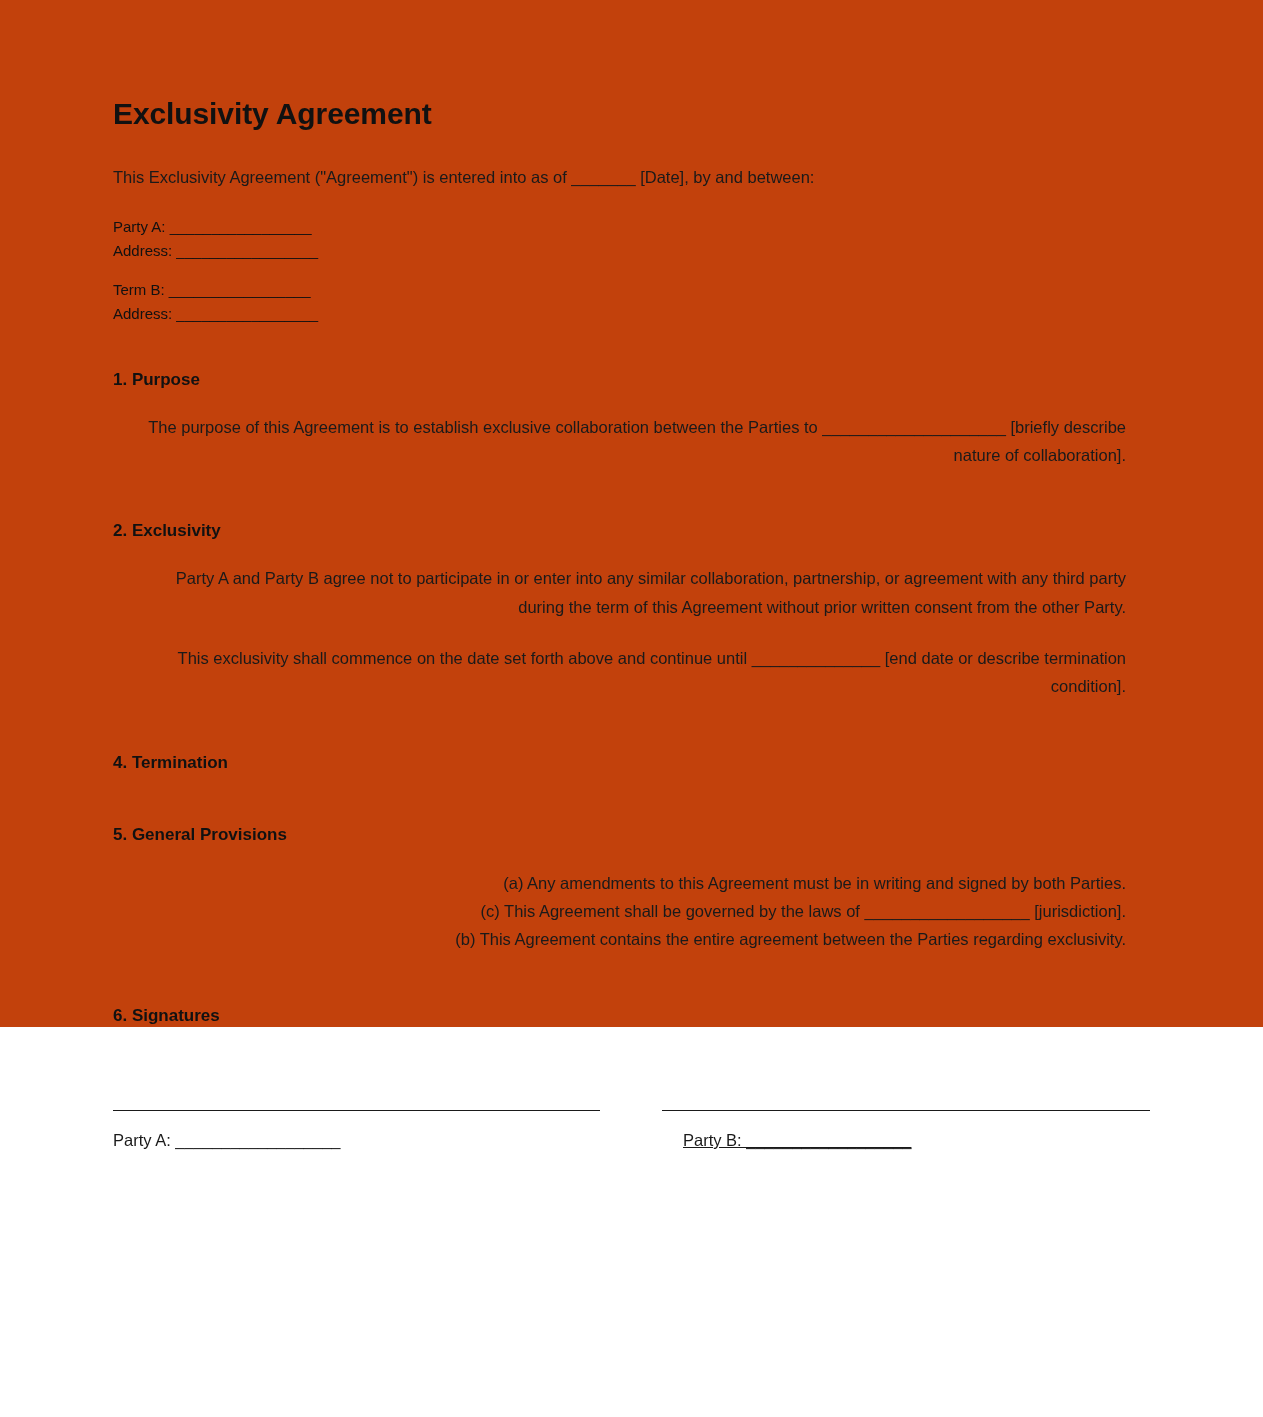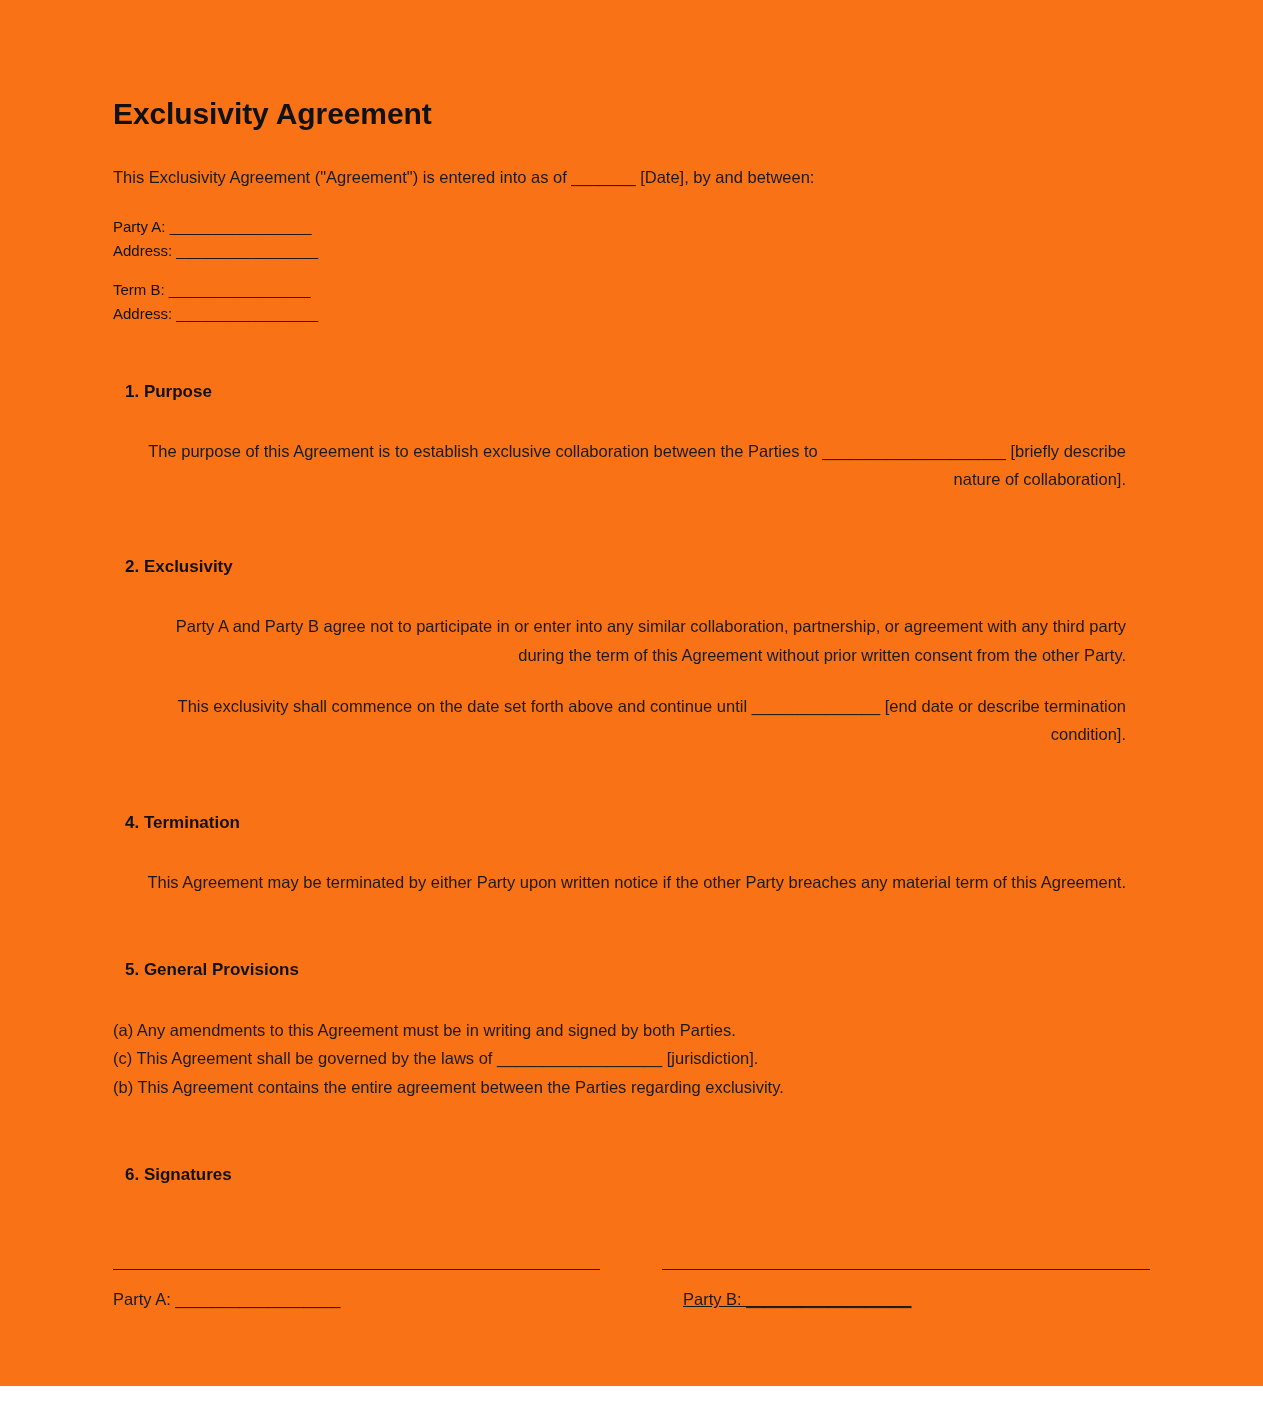--- a/index.html
+++ b/index.html
@@ -10,22 +10,22 @@
   body {
     width: 1263px;
     height: 1417px;
     font-family: "Liberation Sans", sans-serif;
     color: #1a1a1a;
     -webkit-font-smoothing: antialiased;
   }
   .page {
     position: relative;
     width: 1263px;
-    height: 1386px;
-    background: #f97316;
+    height: 1027px;
+    background: #c2410c;
     box-sizing: border-box;
     padding: 0;
   }
   .content {
     position: absolute;
     left: 113px;
     top: 0;
     width: 1013px;
   }
 
@@ -59,21 +59,21 @@
   }
   .party-gap {
     height: 15px;
   }
 
   .sec-heading {
     font-size: 17px;
     font-weight: bold;
     color: #111111;
     line-height: 1.2;
-    margin: 12px;
+    margin: 0;
   }
   .h-purpose      { padding-top: 43px; }
   .h-exclusivity  { padding-top: 51px; }
   .h-term         { padding-top: 52px; }
   .h-termination  { padding-top: 52px; }
   .h-general      { padding-top: 52px; }
   .h-signatures   { padding-top: 52px; }
 
   .body-par {
     font-size: 16.5px;
@@ -87,20 +87,21 @@
     text-indent: 30px;
   }
 
   .prov-list {
     padding-top: 23px;
   }
   .prov-item {
     font-size: 16.5px;
     line-height: 1.72;
     color: #1a1a1a;
+    text-align: right;
   }
 
   .sig-rules {
     position: relative;
     height: 1px;
     margin-top: 84px;
   }
   .sig-rule {
     position: absolute;
     top: 0;
@@ -145,21 +146,20 @@
 
     <h2 class="sec-heading h-purpose">1. Purpose</h2>
     <p class="body-par">The purpose of this Agreement is to establish exclusive collaboration between the Parties to ____________________ [briefly describe nature of collaboration].</p>
 
     <h2 class="sec-heading h-exclusivity">2. Exclusivity</h2>
     <p class="body-par indented">Party A and Party B agree not to participate in or enter into any similar collaboration, partnership, or agreement with any third party during the term of this Agreement without prior written consent from the other Party.</p>
 
     <p class="body-par">This exclusivity shall commence on the date set forth above and continue until ______________ [end date or describe termination condition].</p>
 
     <h2 class="sec-heading h-termination">4. Termination</h2>
-    <p class="body-par">This Agreement may be terminated by either Party upon written notice if the other Party breaches any material term of this Agreement.</p>
 
     <h2 class="sec-heading h-general">5. General Provisions</h2>
     <div class="prov-list">
       <div class="prov-item">(a) Any amendments to this Agreement must be in writing and signed by both Parties.</div>
       <div class="prov-item">(c) This Agreement shall be governed by the laws of __________________ [jurisdiction].</div>
       <div class="prov-item">(b) This Agreement contains the entire agreement between the Parties regarding exclusivity.</div>
     </div>
 
     <h2 class="sec-heading h-signatures">6. Signatures</h2>
 

